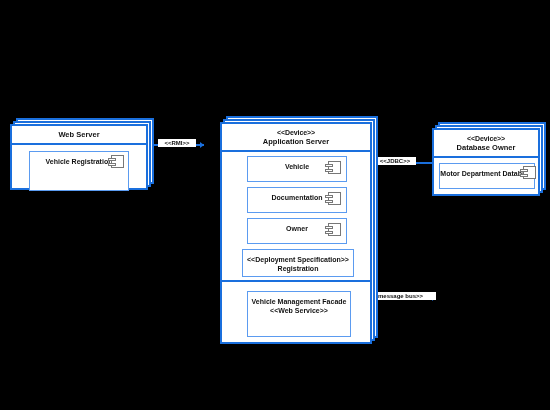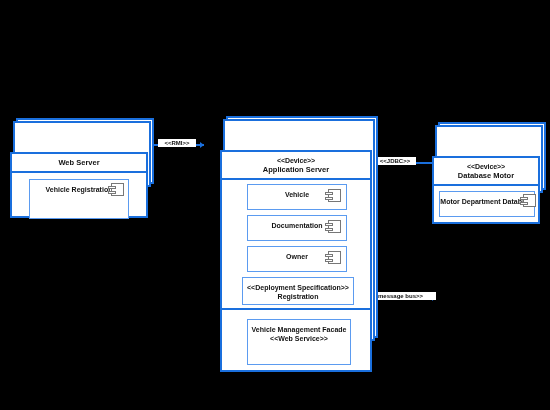--- a/index.html
+++ b/index.html
@@ -9,21 +9,21 @@
   #canvas{position:relative;width:550px;height:410px;background:#000;}
 
   
   .node{position:absolute;box-sizing:border-box;}
   .node .depth{position:absolute;left:6px;top:-6px;width:100%;height:100%;
        box-sizing:border-box;background:#ffffff;border:2px solid #1a6fdd;}
   .node .depth2{position:absolute;left:3px;top:-3px;width:100%;height:100%;
        box-sizing:border-box;background:#ffffff;border:2px solid #1a6fdd;}
   .node .face{position:absolute;left:0;top:0;width:100%;height:100%;
        box-sizing:border-box;background:#a16207;border:2px solid #1a6fdd;
-       display:flex;flex-direction:column;margin-top:28px;}
+       display:flex;flex-direction:column;}
 
   .node-header{flex:0 0 auto;box-sizing:border-box;
        border-bottom:2px solid #1a6fdd;
        padding:4px 2px 3px;text-align:center;background:#fff;}
   .stereo{font-size:7px;font-weight:bold;color:#111;line-height:9px;
           letter-spacing:-0.1px;}
   .node-title{font-size:7.5px;font-weight:bold;color:#111;line-height:10px;}
 
   .node-body{position:relative;flex:1 1 auto;background:#fff;}
   .compartment{position:relative;box-sizing:border-box;background:#fff;}
@@ -152,21 +152,21 @@
       </div>
     </div>
   </div>
 
   <div class="node" style="left:432px;top:128px;width:108px;height:68px;">
     <div class="depth"></div>
     <div class="depth2"></div>
     <div class="face">
       <div class="node-header">
         <div class="stereo">&lt;&lt;Device&gt;&gt;</div>
-        <div class="node-title">Database Motor</div>
+        <div class="node-title">Database Owner</div>
       </div>
       <div class="node-body">
         <div class="artifact" style="left:5px;top:5px;width:96px;height:26px;">
           <div class="aname">Motor Department Database</div>
           <div class="cmp-icon" style="right:-2px;top:2px;">
               <i class="t1"></i>
               <i class="t2"></i>
             </div>
         </div>
       </div>

